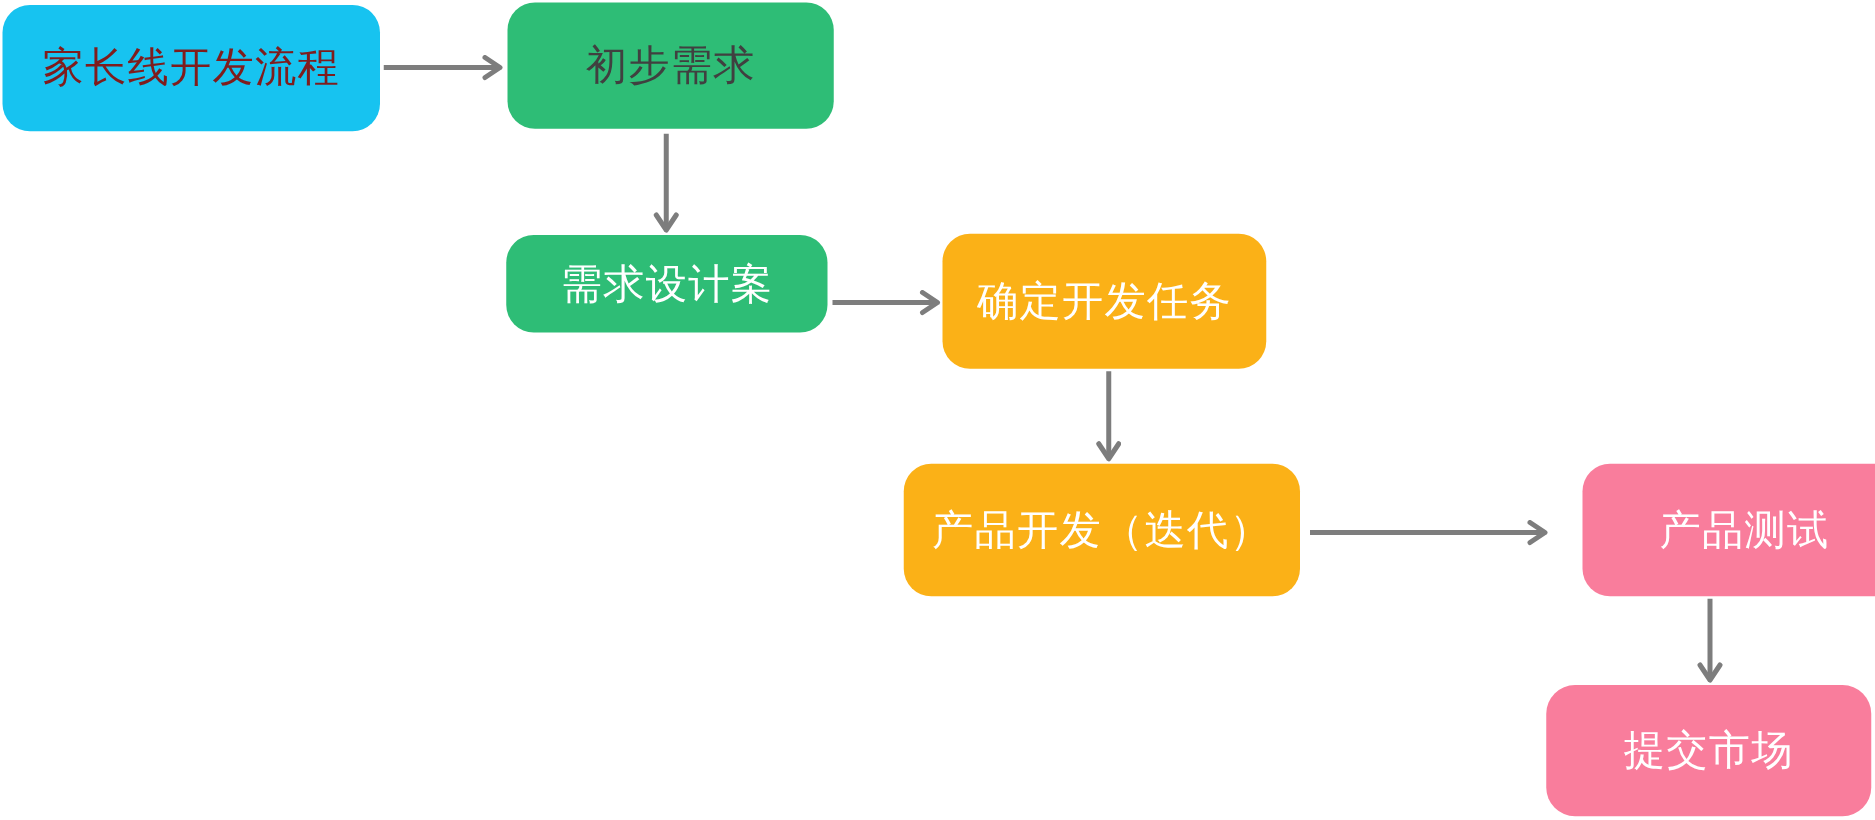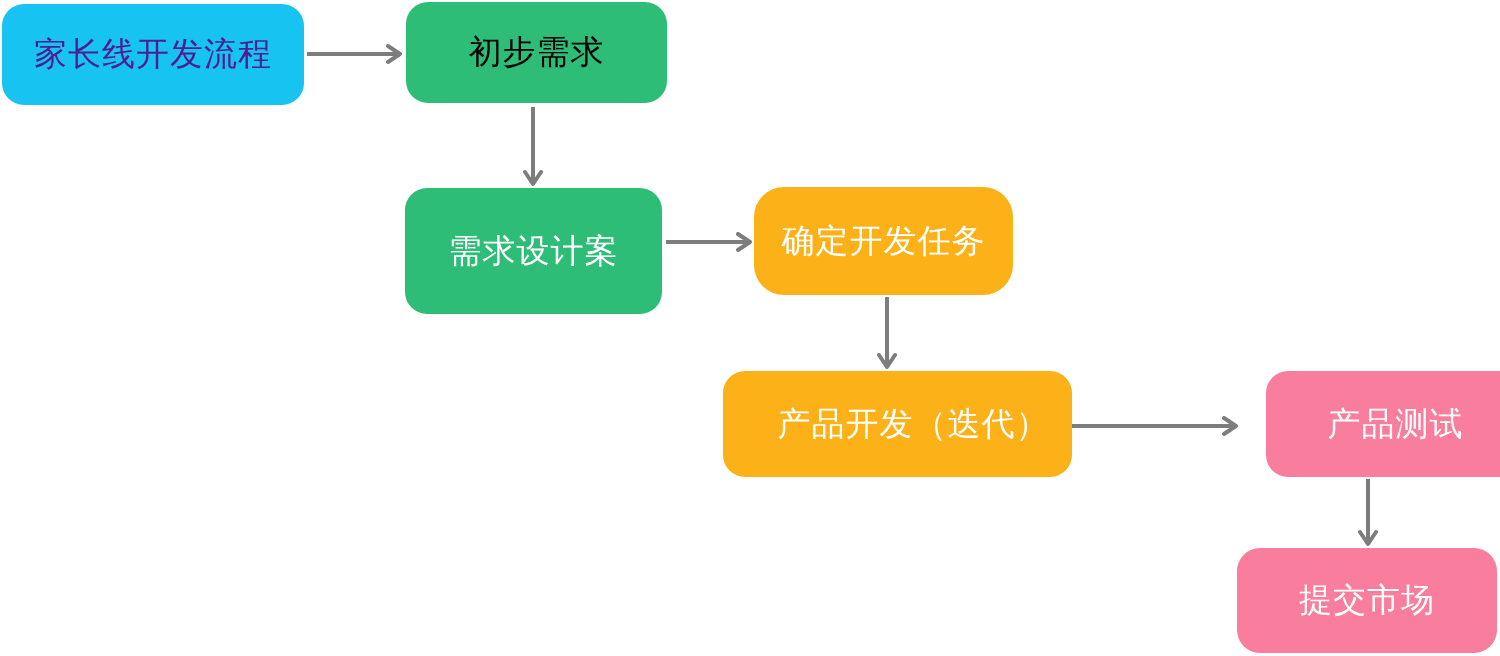--- a/index.html
+++ b/index.html
@@ -25,21 +25,21 @@
     display: flex;
     align-items: center;
     justify-content: center;
     text-align: center;
     white-space: nowrap;
     user-select: none;
   }
   
   .n1 { left: 2px;    top: 4px;   width: 302px; height: 101px; }
   .n2 { left: 406px;  top: 2px;   width: 261px; height: 101px; }
-  .n3 { left: 405px;  top: 188px; width: 257px; height: 126px; }
+  .n3 { left: 405px;  top: 188px; width: 257px; height: 78px; }
   .n4 { left: 754px;  top: 187px; width: 259px; height: 108px; }
   .n5 { left: 723px;  top: 371px; width: 317px; height: 106px; }
   .n6 { left: 1238px; top: 371px; width: 259px; height: 106px; margin-left: 28px; }
   .n7 { left: 1237px; top: 548px; width: 260px; height: 105px; border-radius: 23px; }
   #edges {
     position: absolute;
     left: 0; top: 0;
     width: 1500px;
     height: 656px;
     pointer-events: none;
@@ -57,27 +57,27 @@
       </marker>
     </defs>
     <line class="edge-line" x1="307" y1="54" x2="400" y2="54" stroke="#7D7D7D" stroke-width="4" marker-end="url(#ah)"></line>
     <line class="edge-line" x1="533" y1="107" x2="533" y2="184" stroke="#7D7D7D" stroke-width="4" marker-end="url(#ah)"></line>
     <line class="edge-line" x1="666" y1="242" x2="750" y2="242" stroke="#7D7D7D" stroke-width="4" marker-end="url(#ah)"></line>
     <line class="edge-line" x1="887" y1="297" x2="887" y2="367" stroke="#7D7D7D" stroke-width="4" marker-end="url(#ah)"></line>
     <line class="edge-line" x1="1048" y1="426" x2="1236" y2="426" stroke="#7D7D7D" stroke-width="4" marker-end="url(#ah)"></line>
     <line class="edge-line" x1="1368" y1="479" x2="1368" y2="544" stroke="#7D7D7D" stroke-width="4" marker-end="url(#ah)"></line>
   </svg>
 
-  <div class="node n1" style="background: rgb(23, 195, 240); color: #4c1d95; font-family: Liberation Mono, monospace;">家长线开发流程</div>
+  <div class="node n1" style="background: rgb(23, 195, 240); color: #7f1d1d; font-family: Liberation Mono, monospace;">家长线开发流程</div>
 
-  <div class="node n2" style="background: rgb(46, 189, 118); color: #000000;">初步需求</div>
+  <div class="node n2" style="background: rgb(46, 189, 118); color: #404040;">初步需求</div>
 
   <div class="node n3" style="background: rgb(46, 189, 118); color: rgb(255, 255, 255);">需求设计案</div>
 
-  <div class="node n4" style="background: rgb(251, 177, 23); color: rgb(255, 255, 255); border-radius: 30px;">确定开发任务</div>
+  <div class="node n4" style="background: rgb(251, 177, 23); color: rgb(255, 255, 255);">确定开发任务</div>
 
-  <div class="node n5" style="background: rgb(251, 177, 23); color: rgb(255, 255, 255); padding-left: 32px;">产品开发（迭代）</div>
+  <div class="node n5" style="background: rgb(251, 177, 23); color: rgb(255, 255, 255);">产品开发（迭代）</div>
 
   <div class="node n6" style="background: rgb(249, 125, 156); color: rgb(255, 255, 255);">产品测试</div>
 
   <div class="node n7" style="background: rgb(249, 125, 156); color: rgb(255, 255, 255);">提交市场</div>
 
 </div>
 
 </body></html>

